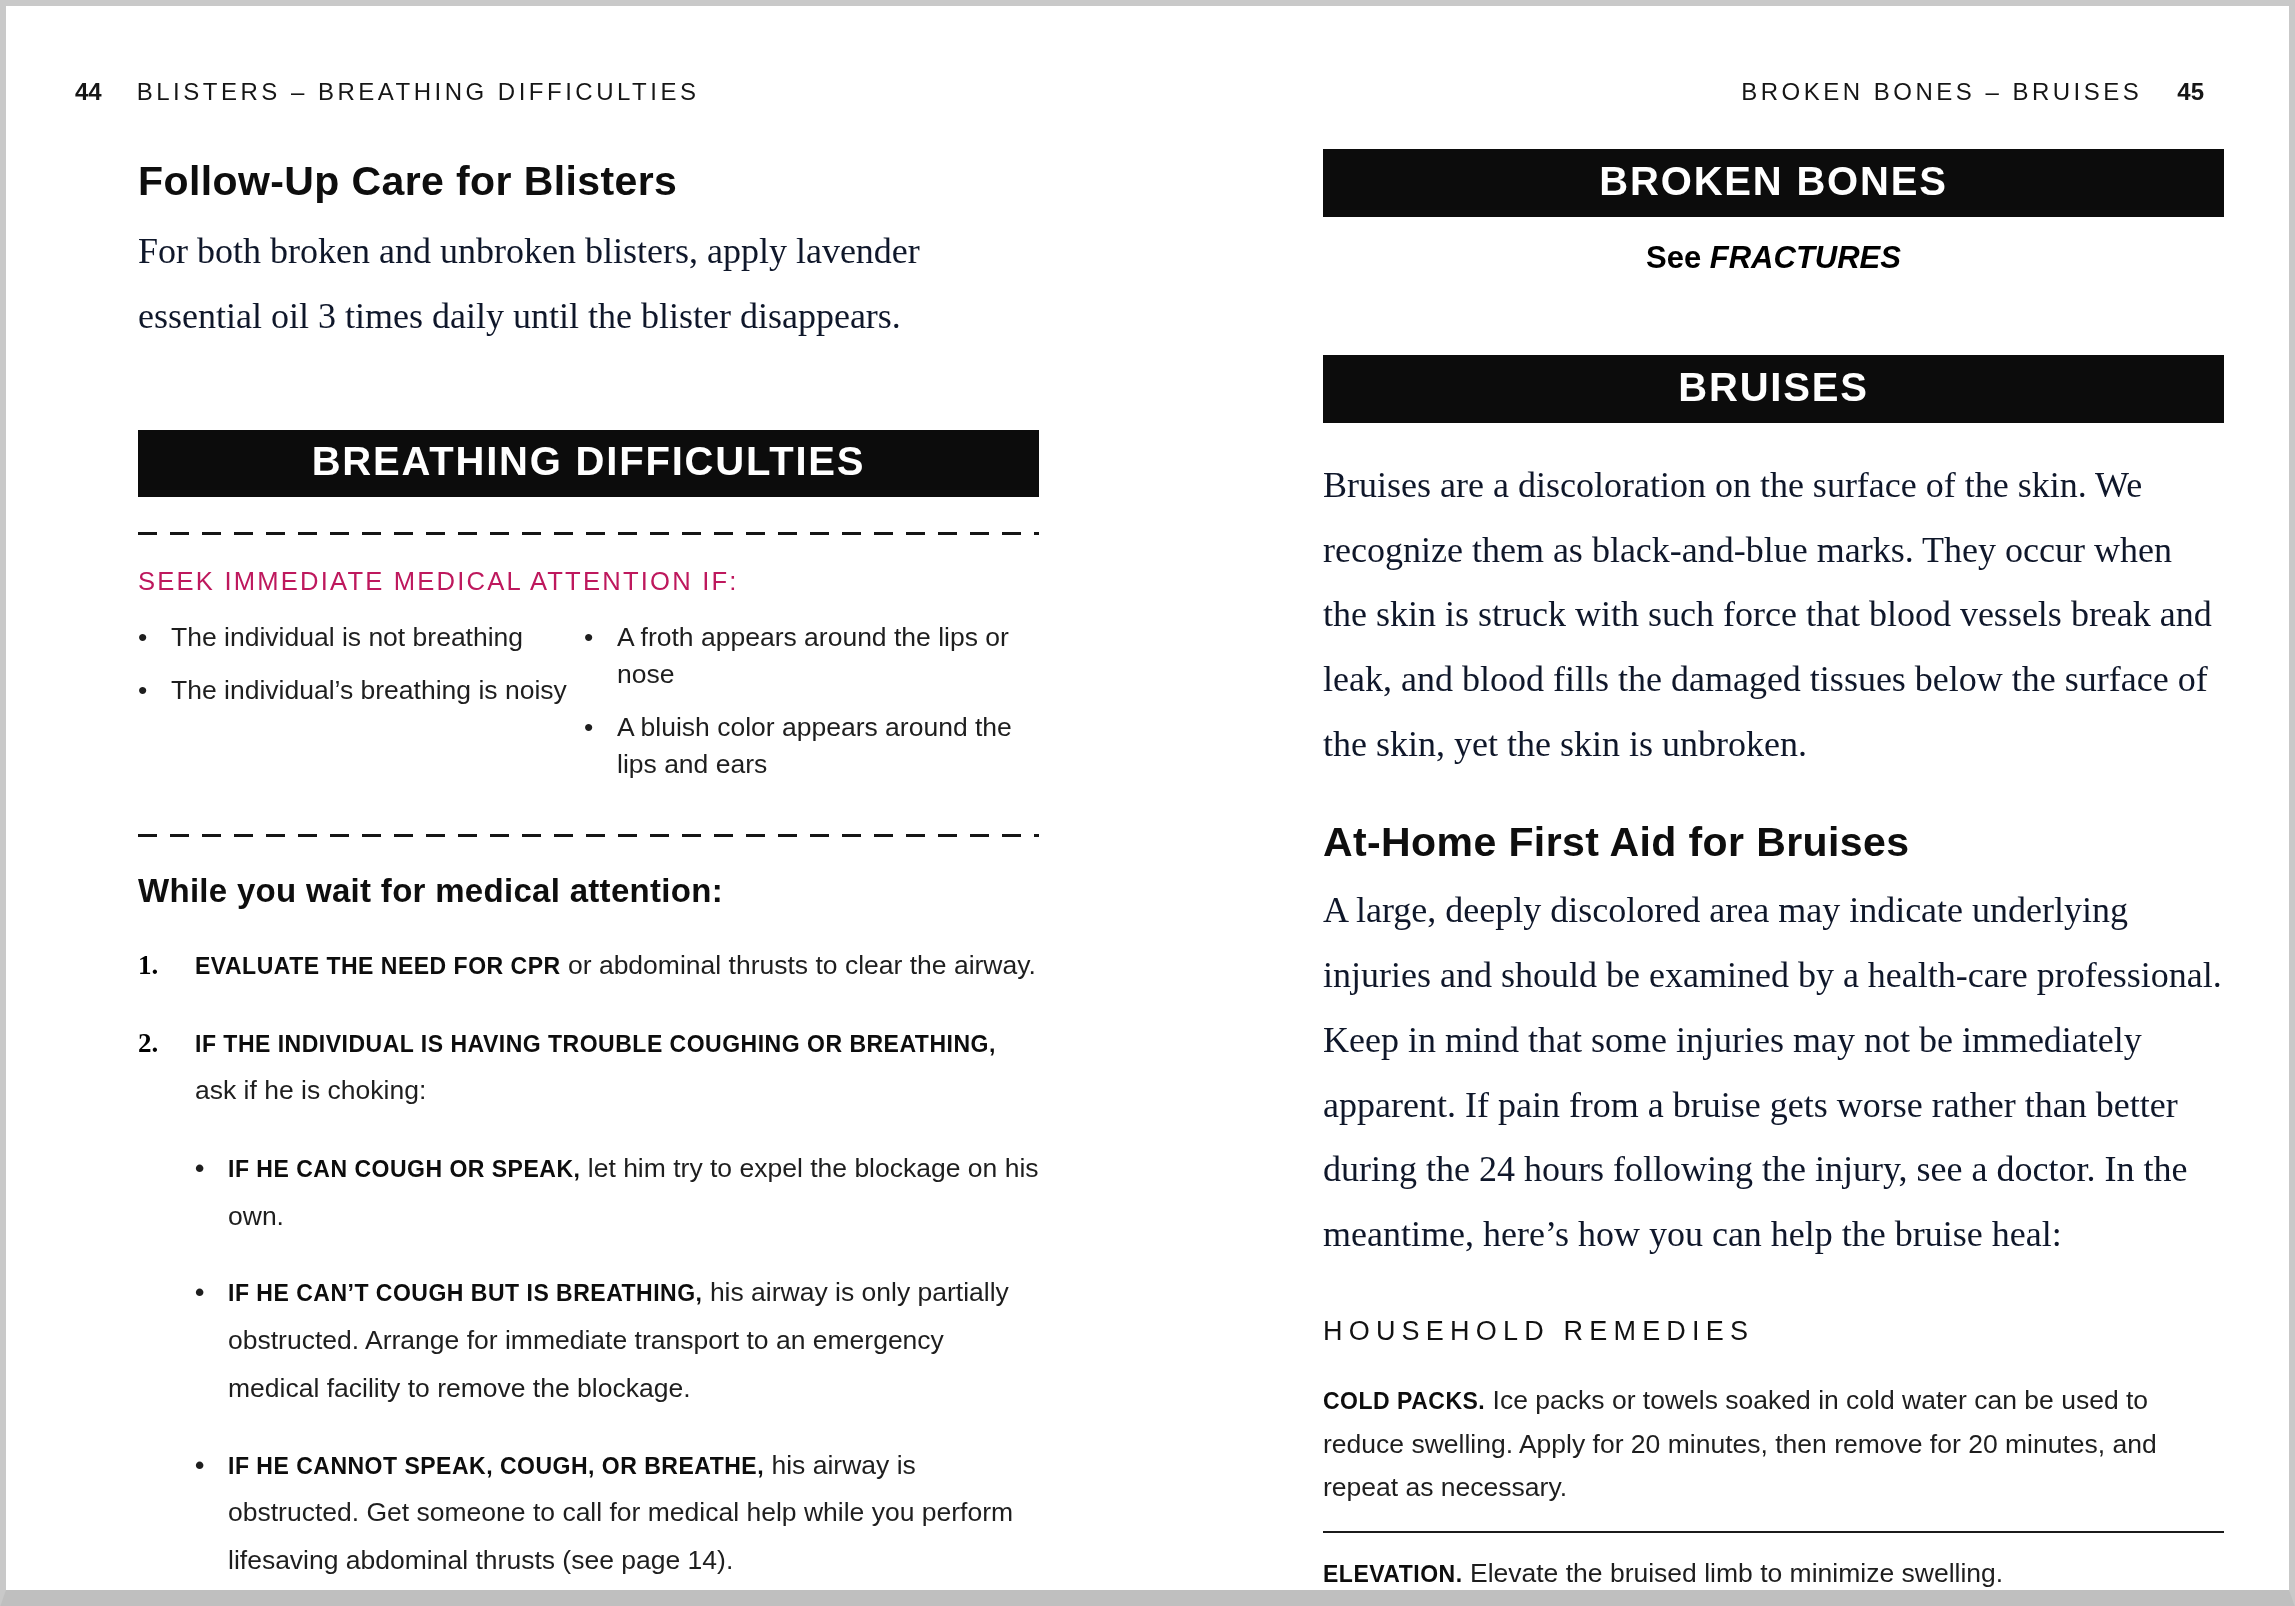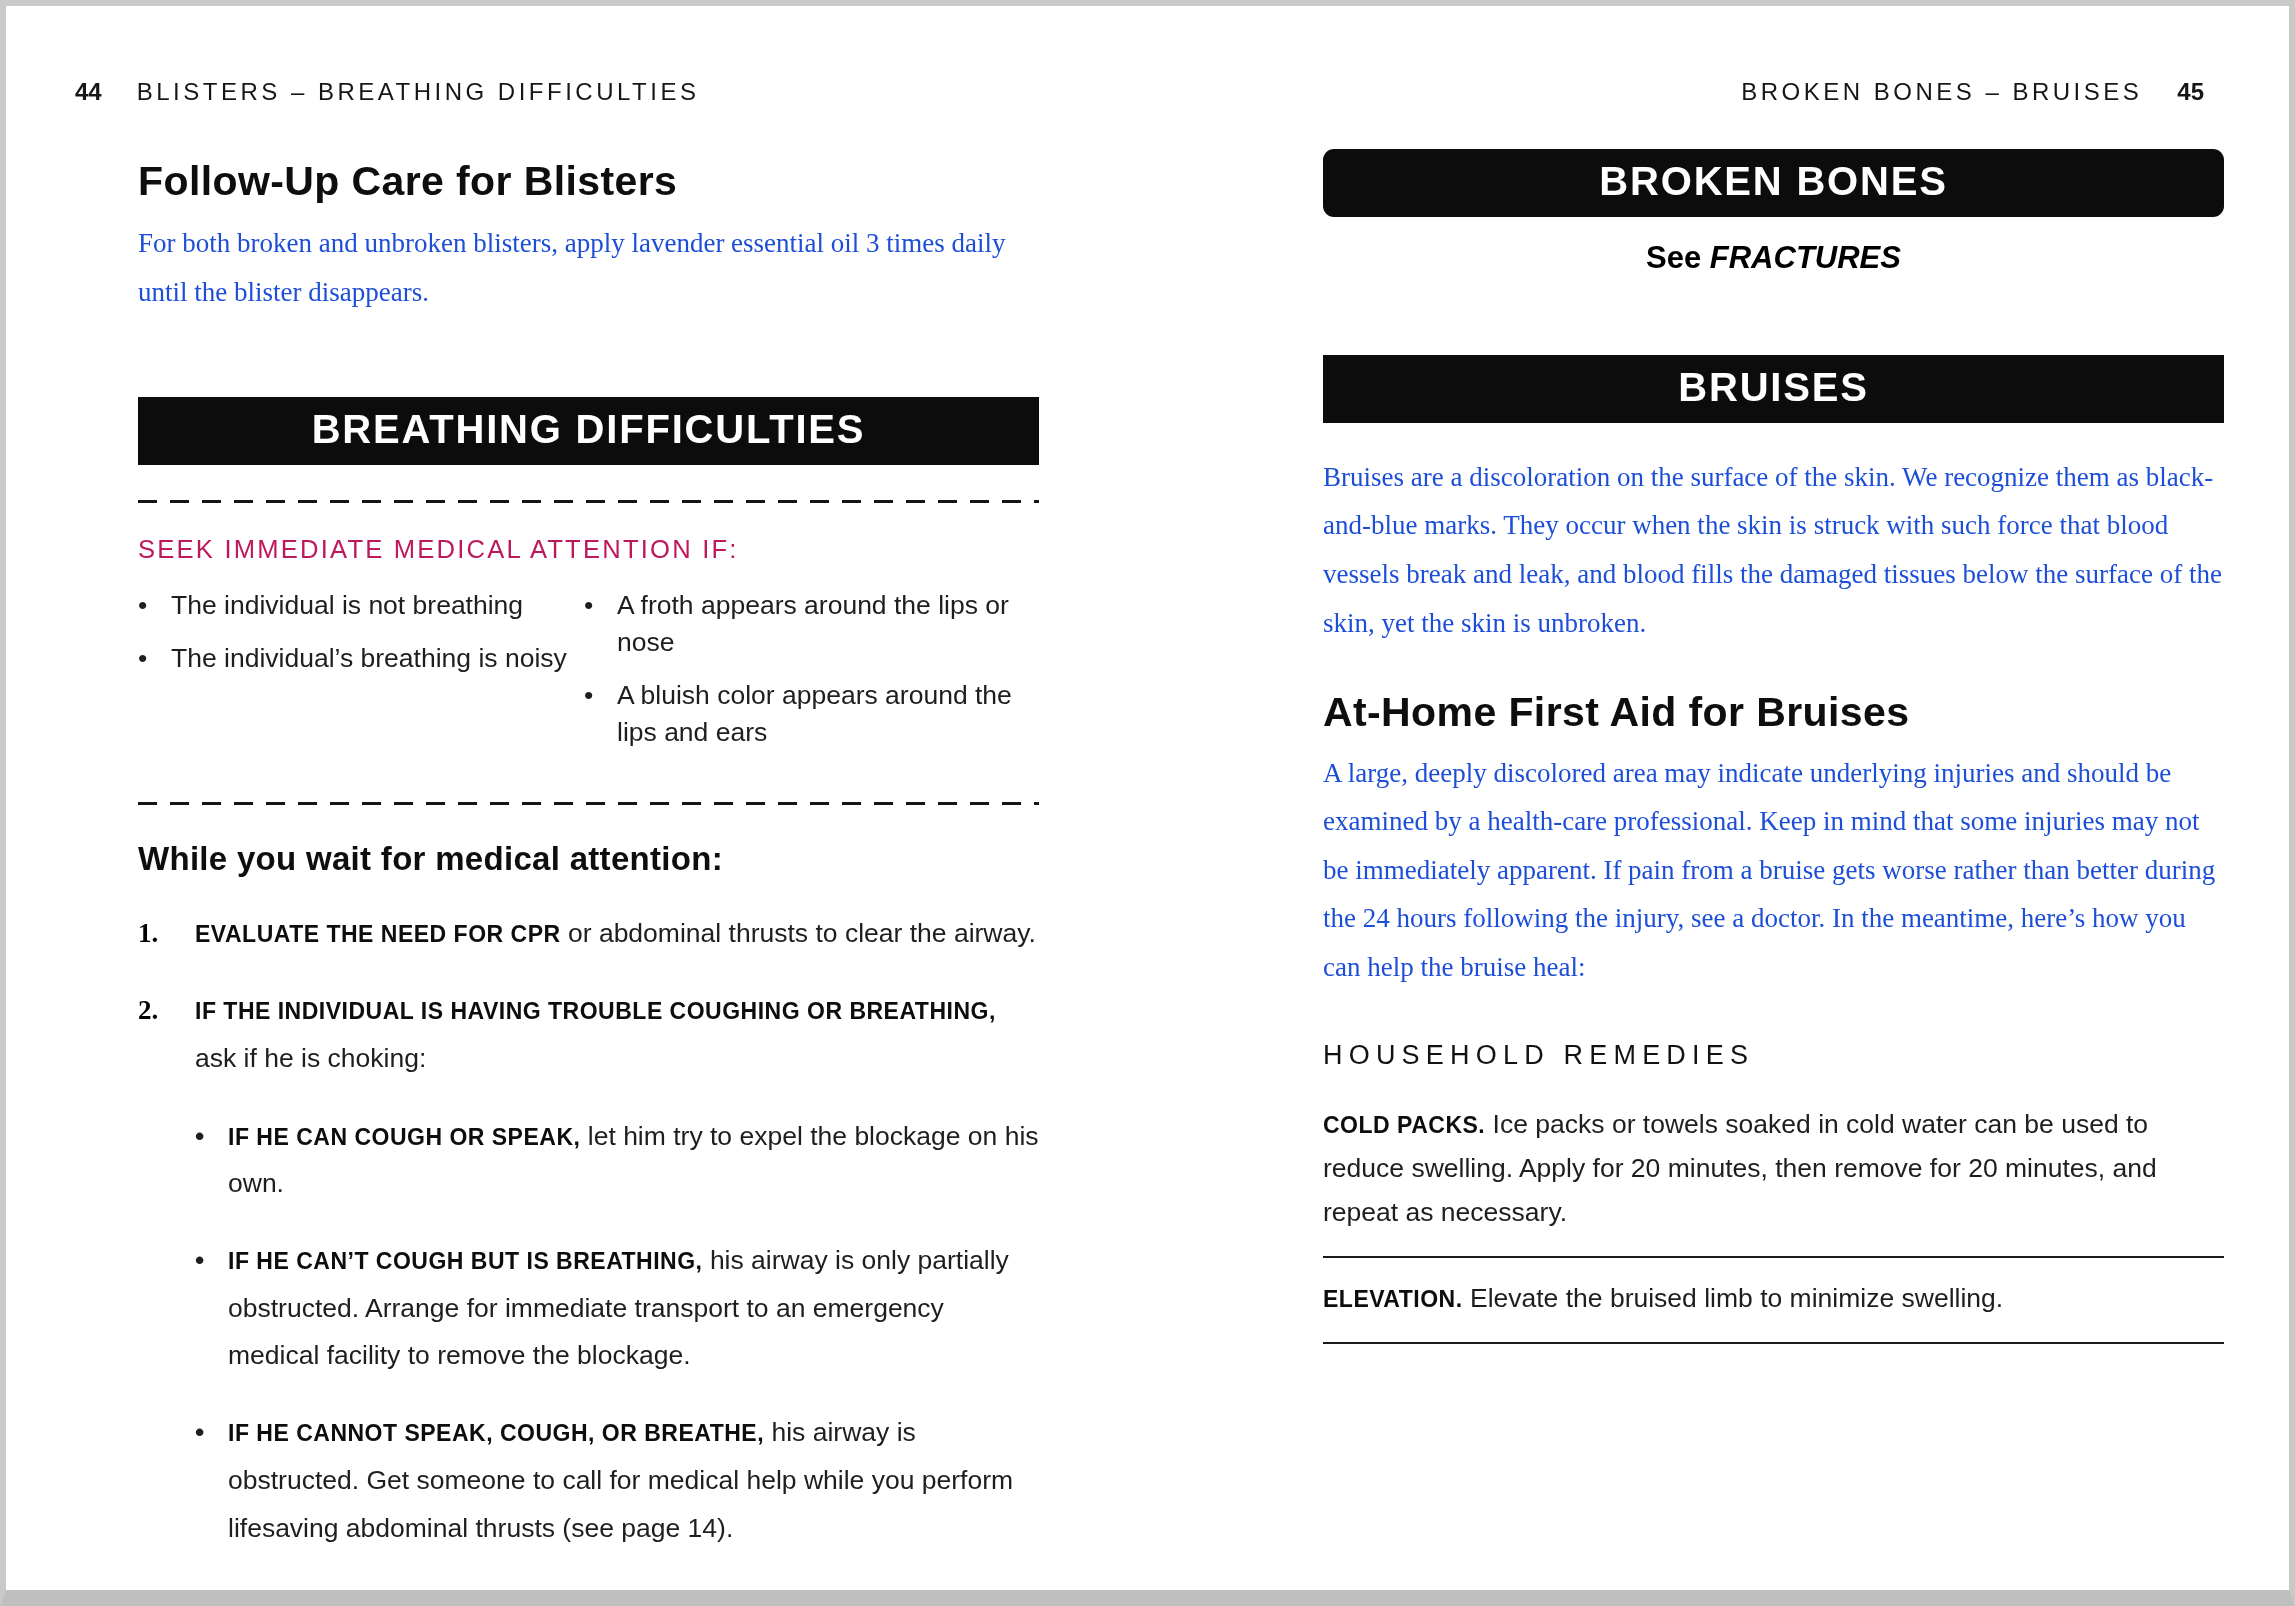--- a/index.html
+++ b/index.html
@@ -25,21 +25,21 @@
       font-size:24px;letter-spacing:3.5px;color:#161616;white-space:nowrap;}
   .rh .pagenum{font-weight:700;letter-spacing:0;}
   .rh-left{left:69px;}
   .rh-right{right:85px;}
   
   .col{position:absolute;top:0;width:901px;}
   .col-left{left:132px;}
   .col-right{left:1317px;}
   h2{font-size:41px;font-weight:700;color:#0e0e0e;letter-spacing:0.4px;}
   .col-left h2{margin-top:152px;}
-  .serif{font-family:"Liberation Serif",serif;font-size:27px;line-height:1.8;color:#1d4ed8;margin-top:14px;}
+  .serif{font-family:"Liberation Serif",serif;font-size:36px;line-height:1.8;color:#0f172a;margin-top:14px;}
   .banner{
     background:var(--banner-bg);color:var(--banner-fg);
     text-align:center;font-size:40px;font-weight:700;letter-spacing:1.8px;
     padding:9.7px 0 13.2px 0;
   }
   .col-left .banner{margin-top:81px;}
   .see-also{text-align:center;font-size:31px;font-weight:700;color:#000000;margin-top:23px;}
   .see-also em{font-style:italic;}
   .dashed{
     height:2.6px;margin-top:35px;
@@ -61,21 +61,21 @@
   .stepnum{width:57px;flex:none;font-family:"Liberation Serif",serif;font-weight:700;font-size:27px;line-height:1.74;}
   .steptext{font-size:26.5px;line-height:1.8;color:#1e1e1e;}
   .lead{font-weight:700;font-size:23px;letter-spacing:0.5px;color:#0d0d0d;}
   .substeps{list-style:none;margin-top:1.8px;}
   .substep{
     position:relative;margin-left:57px;padding-left:33px;margin-bottom:29px;
     font-size:26.5px;line-height:1.8;color:#1e1e1e;
   }
   .substep::before{content:"•";position:absolute;left:0;top:0;font-weight:700;}
   
-  .col-right .banner:first-child{margin-top:143px;border-radius:11px;}
+  .col-right .banner:first-child{margin-top:143px;}
   .banner-bruises{margin-top:79px;}
   .col-right .serif{margin-top:30px;}
   .col-right h2{margin-top:42px;}
   .col-right h2 + .serif{margin-top:12.4px;}
   .household{font-size:27px;letter-spacing:6.2px;color:#121212;margin-top:49px;}
   .remedy{font-size:26.5px;line-height:1.65;color:#1e1e1e;margin-top:32px;}
   .rule{border-top:2.6px solid #1b1b1b;margin-top:21px;}
   .rule + .remedy{margin-top:19.4px;}
 </style>
 </head>

